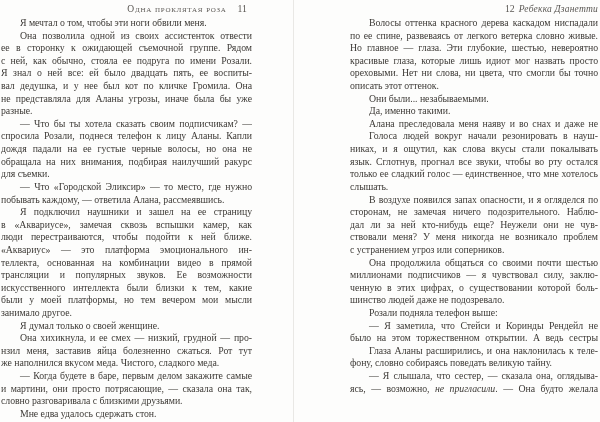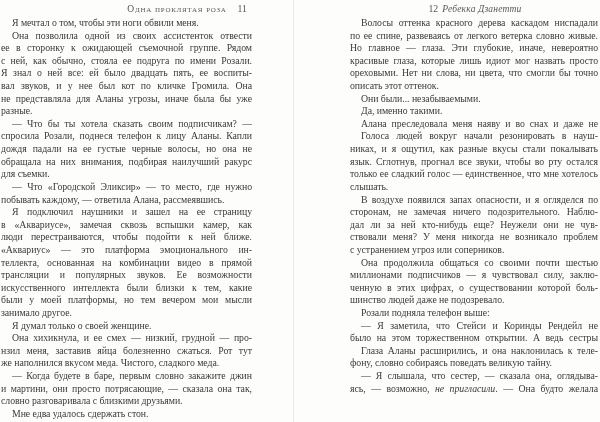--- a/index.html
+++ b/index.html
@@ -20,59 +20,59 @@
   .page{position:absolute;top:0;height:422px;}
   .page.left{left:1px;width:251px;}
   .page.right{left:350px;width:248px;}
   .running-header{
     position:absolute;top:3px;left:0;right:0;
     display:flex;align-items:baseline;
     font-size:9.5px;color:var(--header_text);
     white-space:nowrap;
   }
   .page.left .running-header{justify-content:flex-end;gap:11px;padding-right:5px;}
-  .page.right .running-header{justify-content:center;gap:4px;padding-left:2px;}
+  .page.right .running-header{justify-content:flex-end;gap:4px;padding-left:2px;}
   .running-title.caps{font-variant:small-caps;letter-spacing:0.7px;}
   .running-title.ital{font-style:italic;letter-spacing:0.2px;}
   .page-num{font-size:9.8px;}
   .page-body{
     position:absolute;top:17px;left:0;right:0;bottom:0;
     font-size:9.8px;line-height:12.61px;
     color:var(--text);
     overflow:hidden;
     letter-spacing:-0.05px;
   }
   .line{
     text-align:justify;
     text-align-last:justify;
     white-space:normal;
     height:12.61px;
     overflow:hidden;
   }
   .line.end{text-align-last:left;}
-  .line.ind{text-indent:11px;}
+  .line.ind{text-indent:11px;padding-left:8px;}
   .line i{font-style:italic;}
 </style>
 </head>
 <body>
 
 <div class="spread">
 
   <div class="page left">
     <div class="running-header">
       <span class="running-title caps">Одна проклятая роза</span>
       <span class="page-num">11</span>
     </div>
     <div class="page-body">
         <div class="line ind end"><span>Я мечтал о том, чтобы эти ноги обвили меня.</span></div>
         <div class="line ind"><span>Она позволила одной из своих ассистенток отвести</span></div>
         <div class="line"><span>ее в сторонку к ожидающей съемочной группе. Рядом</span></div>
         <div class="line"><span>с ней, как обычно, стояла ее подруга по имени Розали.</span></div>
         <div class="line"><span>Я знал о ней все: ей было двадцать пять, ее воспиты-</span></div>
-        <div class="line"><span>вал звуков, и у нее был кот по кличке Громила. Она</span></div>
+        <div class="line"><span>вал дедушка, и у нее был кот по кличке Громила. Она</span></div>
         <div class="line"><span>не представляла для Аланы угрозы, иначе была бы уже</span></div>
         <div class="line end"><span>разные.</span></div>
         <div class="line ind"><span>— Что бы ты хотела сказать своим подписчикам? —</span></div>
         <div class="line"><span>спросила Розали, поднеся телефон к лицу Аланы. Капли</span></div>
         <div class="line"><span>дождя падали на ее густые черные волосы, но она не</span></div>
         <div class="line"><span>обращала на них внимания, подбирая наилучший ракурс</span></div>
         <div class="line end"><span>для съемки.</span></div>
         <div class="line ind"><span>— Что «Городской Эликсир» — то место, где нужно</span></div>
         <div class="line end"><span>побывать каждому, — ответила Алана, рассмеявшись.</span></div>
         <div class="line ind"><span>Я подключил наушники и зашел на ее страницу</span></div>
@@ -81,46 +81,46 @@
         <div class="line"><span>«Аквариус» — это платформа эмоционального ин-</span></div>
         <div class="line"><span>теллекта, основанная на комбинации видео в прямой</span></div>
         <div class="line"><span>трансляции и популярных звуков. Ее возможности</span></div>
         <div class="line"><span>искусственного интеллекта были близки к тем, какие</span></div>
         <div class="line"><span>были у моей платформы, но тем вечером мои мысли</span></div>
         <div class="line end"><span>занимало другое.</span></div>
         <div class="line ind end"><span>Я думал только о своей женщине.</span></div>
         <div class="line ind"><span>Она хихикнула, и ее смех — низкий, грудной — про-</span></div>
         <div class="line"><span>нзил меня, заставив яйца болезненно сжаться. Рот тут</span></div>
         <div class="line end"><span>же наполнился вкусом меда. Чистого, сладкого меда.</span></div>
-        <div class="line ind"><span>— Когда будете в баре, первым словно закажите джин</span></div>
+        <div class="line ind"><span>— Когда будете в баре, первым делом закажите самые</span></div>
         <div class="line"><span>и мартини, они просто потрясающие, — сказала она так,</span></div>
         <div class="line end"><span>словно разговаривала с близкими друзьями.</span></div>
         <div class="line ind end"><span>Мне едва удалось сдержать стон.</span></div>
       </div>
   </div>
 
   <div class="divider"></div>
 
   <div class="page right">
     <div class="running-header">
       <span class="page-num">12</span>
       <span class="running-title ital">Ребекка Дзанетти</span>
     </div>
     <div class="page-body">
         <div class="line ind"><span>Волосы оттенка красного дерева каскадом ниспадали</span></div>
         <div class="line"><span>по ее спине, развеваясь от легкого ветерка словно живые.</span></div>
-        <div class="line"><span>Но главное — глаза. Эти глубокие, иначе, невероятно</span></div>
+        <div class="line"><span>Но главное — глаза. Эти глубокие, шестью, невероятно</span></div>
         <div class="line"><span>красивые глаза, которые лишь идиот мог назвать просто</span></div>
         <div class="line"><span>ореховыми. Нет ни слова, ни цвета, что смогли бы точно</span></div>
         <div class="line end"><span>описать этот оттенок.</span></div>
         <div class="line ind end"><span>Они были... незабываемыми.</span></div>
         <div class="line ind end"><span>Да, именно такими.</span></div>
         <div class="line ind"><span>Алана преследовала меня наяву и во снах и даже не</span></div>
         <div class="line ind"><span>Голоса людей вокруг начали резонировать в науш-</span></div>
-        <div class="line"><span>никах, и я ощутил, как разные вкусы стали покалывать</span></div>
+        <div class="line"><span>никах, и я ощутил, как слова вкусы стали покалывать</span></div>
         <div class="line"><span>язык. Сглотнув, прогнал все звуки, чтобы во рту остался</span></div>
         <div class="line"><span>только ее сладкий голос — единственное, что мне хотелось</span></div>
         <div class="line end"><span>слышать.</span></div>
         <div class="line ind"><span>В воздухе появился запах опасности, и я огляделся по</span></div>
         <div class="line"><span>сторонам, не замечая ничего подозрительного. Наблю-</span></div>
         <div class="line"><span>дал ли за ней кто-нибудь еще? Неужели они не чув-</span></div>
         <div class="line"><span>ствовали меня? У меня никогда не возникало проблем</span></div>
         <div class="line end"><span>с устранением угроз или соперников.</span></div>
         <div class="line ind"><span>Она продолжила общаться со своими почти шестью</span></div>
         <div class="line"><span>миллионами подписчиков — я чувствовал силу, заклю-</span></div>

